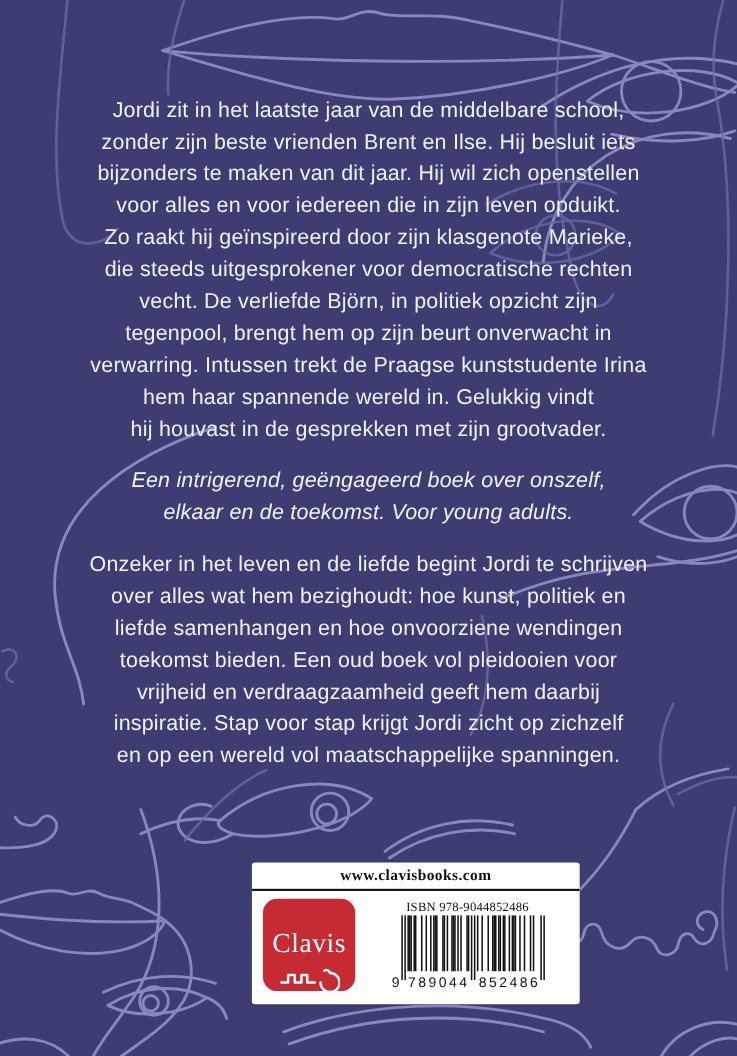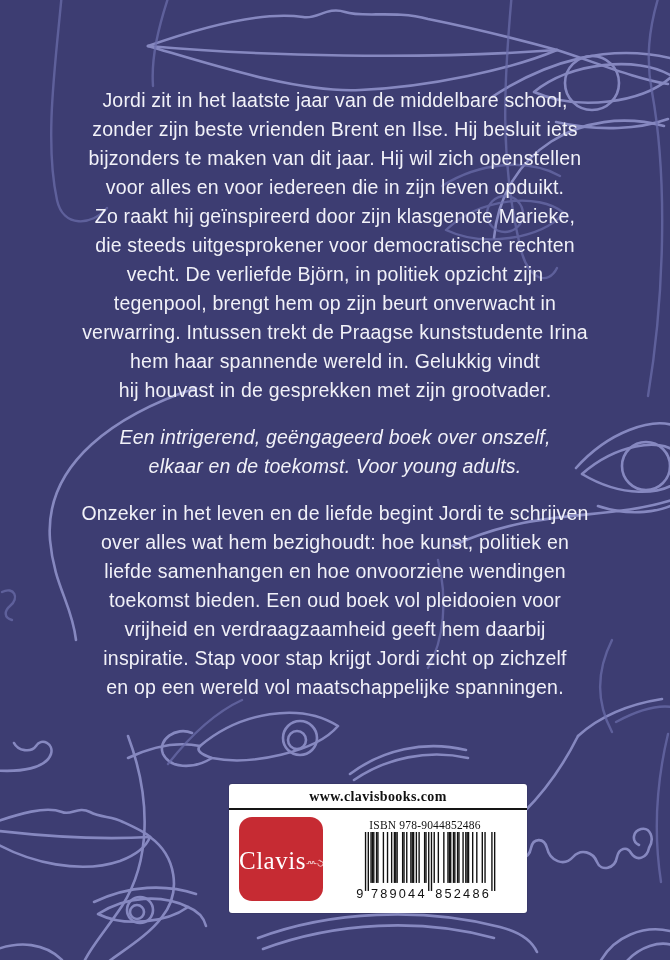--- a/index.html
+++ b/index.html
@@ -12,21 +12,21 @@
   .para{white-space:pre-line;margin:0 0 18px 0;}
   .quote{font-style:italic;}
   .barcode-panel{position:absolute;left:212px;top:784px;width:298px;height:129px;
          background:#ffffff;border-radius:3px;box-sizing:border-box;
          font-family:"Liberation Serif",serif;color:#111;
          box-shadow:0 0 0 1px rgba(0,0,0,.08);margin-left:17px;}
   .website{font-size:14px;font-weight:700;text-align:center;letter-spacing:.4px;
          padding:5px 0 3px 0;border-bottom:2px solid #151515;}
   .panel-body{display:flex;align-items:center;padding:7px 8px 6px 10px;gap:8px;}
   .logo{width:84px;height:84px;background:#c62b33;border-radius:13px;flex:0 0 auto;
-         display:flex;flex-direction:row;align-items:center;justify-content:flex-end;color:#fff;}
+         display:flex;flex-direction:column;align-items:center;justify-content:flex-end;color:#fff;}
   .logo-text{font-size:25px;letter-spacing:.5px;line-height:1;margin-top:2px;}
   .key{width:56px;height:26px;margin-top:5px;}
   .isbn-col{flex:1;display:flex;flex-direction:column;align-items:center;}
   .isbn{font-family:Liberation Serif, serif;font-size:11.5px;letter-spacing:.2px;
          margin-bottom:1px;color:#111;}
   .barcode{width:141px;height:67px;}
 </style>
 </head>
 <body>
 

